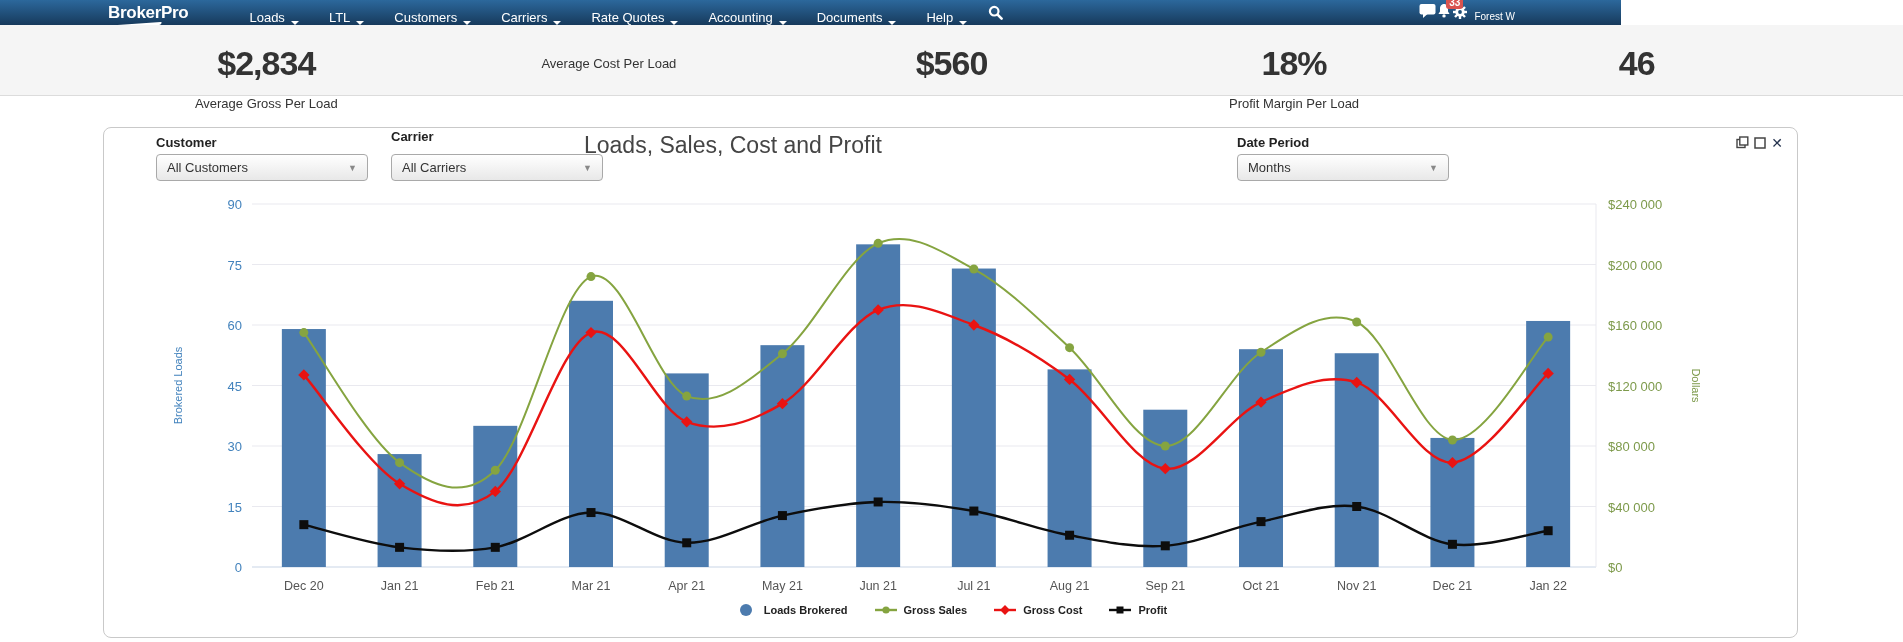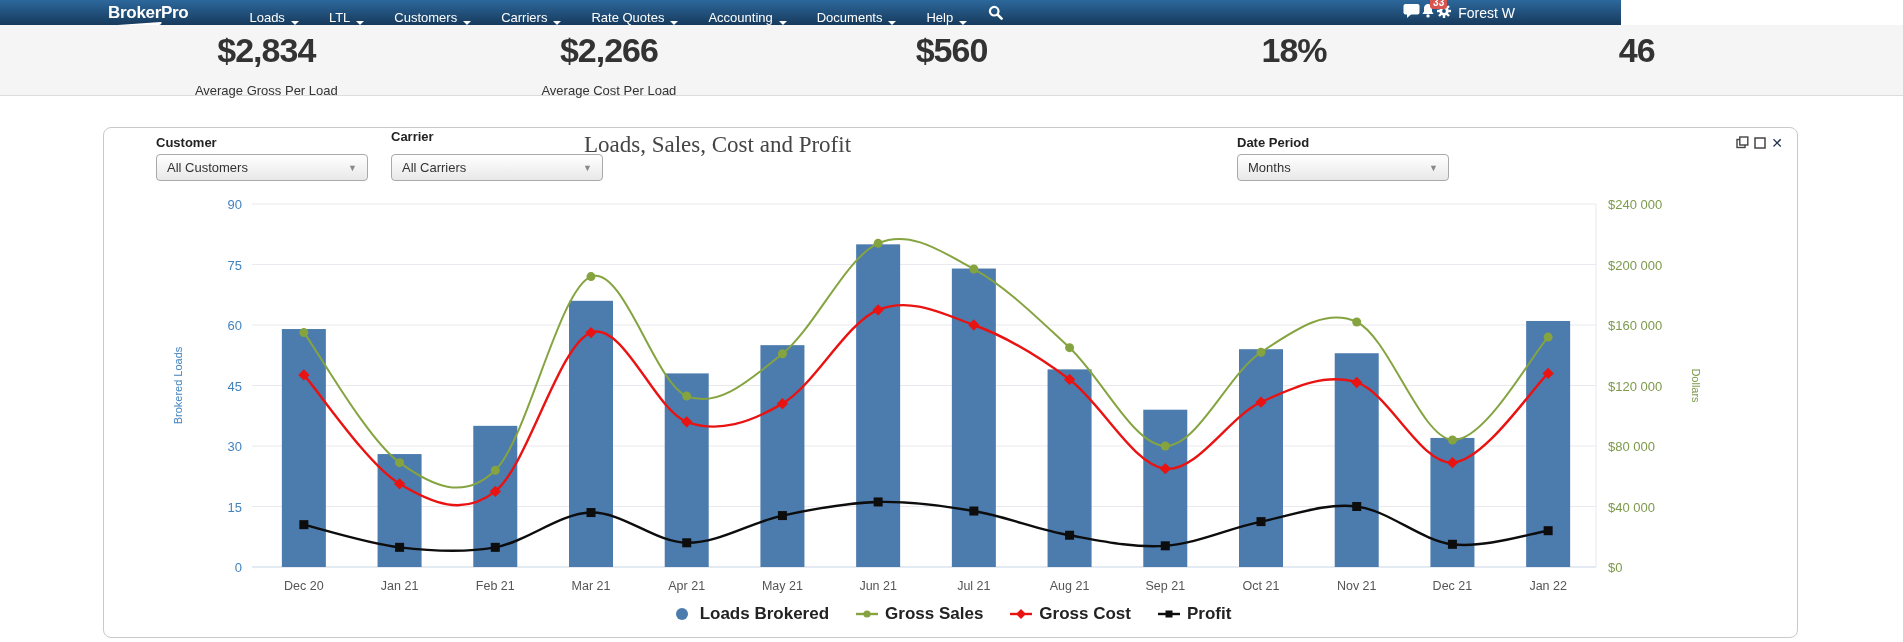--- a/index.html
+++ b/index.html
@@ -13,42 +13,42 @@
   .menu{display:flex;margin-left:46px;align-items:center;height:100%;}
   .menu .mi{display:flex;align-items:flex-end;gap:6px;padding:10px 15px;height:100%;
     font-size:13px;color:#fff;cursor:pointer;}
   .caret{width:0;height:0;border-left:4px solid transparent;border-right:4px solid transparent;
     border-top:4px solid #fff;display:inline-block;}
   .nav-search{margin-left:6px;cursor:pointer;display:flex;align-items:center;}
   .nav-right{margin-left:auto;display:flex;align-items:center;padding-right:106px;}
   .bell-wrap{position:relative;}
   .badge{position:absolute;top:-7px;right:-11px;background:#d9534f;color:#fff;font-size:10px;
     font-weight:700;border-radius:3px;padding:1px 3px;line-height:11px;}
-  .user{font-size:14px;display:flex;align-items:center;gap:6px;cursor:pointer;}
+  .user{font-size:10px;display:flex;align-items:flex-end;gap:6px;cursor:pointer;}
   
   .stats{position:absolute;top:25px;left:0;width:1713px;height:70px;background:#f5f5f5;
     border-bottom:1px solid #dcdcdc;display:flex;padding:0 95px;}
-  .stat{flex:1;text-align:center;padding-top:5px;}
+  .stat{flex:1;text-align:center;padding-top:18px;}
   .stat .v{font-size:34px;font-weight:700;color:#333;letter-spacing:-1px;line-height:40px;}
   .stat .l{font-size:13px;color:#333;margin-top:13px;}
   
   .card{position:absolute;left:103px;top:127px;width:1693px;height:509px;background:#fff;
     border:1px solid #c9c9c9;border-radius:8px;}
   .flabel{position:absolute;font-size:13px;font-weight:700;color:#222;}
   .sel{position:absolute;height:25px;background:linear-gradient(#ffffff,#e8e8e8);
     border:1px solid #a9a9a9;border-radius:4px;display:flex;align-items:center;
     padding:0 10px;font-size:13px;color:#333;cursor:pointer;width:190px;}
   .sel .c2{margin-left:auto;color:#888;font-size:9px;}
-  .ctitle{position:absolute;left:480px;top:4px;font-size:23px;color:#454545;font-family:Liberation Serif, serif;}
+  .ctitle{position:absolute;left:480px;top:4px;font-size:23px;color:#454545;}
   .wc{position:absolute;top:8px;right:14px;display:flex;align-items:center;gap:5px;}
   .wc .ic{cursor:pointer;display:flex;align-items:center;}
   .closex{font-size:14px;font-weight:700;color:#24324d;line-height:12px;cursor:pointer;}
   .legend{position:absolute;left:0;top:476px;width:100%;display:flex;justify-content:center;
     gap:26px;align-items:center;}
-  .litem{display:flex;align-items:center;gap:6px;font-size:17px;font-weight:700;color:#222;cursor:pointer;}
+  .litem{display:flex;align-items:center;gap:6px;font-size:11px;font-weight:700;color:#222;cursor:pointer;}
   svg text{font-family:"Liberation Sans","DejaVu Sans",sans-serif;}
 </style>
 </head>
 <body>
 
 <div class="nav">
   <div class="logo">
     <span>BrokerPro</span>
     <span class="swoosh"></span>
   </div>
@@ -123,28 +123,28 @@
     </span>
   </div>
 </div>
 
 <div class="stats" id="stats-bar">
     <div class="stat">
       <div class="v">$2,834</div>
       <div class="l">Average Gross Per Load</div>
     </div>
     <div class="stat">
-      <div class="v">$2,266</div>
       <div class="l">Average Cost Per Load</div>
     </div>
     <div class="stat">
       <div class="v">$560</div>
     </div>
     <div class="stat">
       <div class="v">18%</div>
+      <div class="l">Profit Margin Per Load</div>
     </div>
     <div class="stat">
       <div class="v">46</div>
     </div>
   </div>
 
 <div class="card">
   <div class="flabel" style="left:52px;top:7px">Customer</div>
   <div class="sel" style="left:52px;top:26px">
     <span>All Customers</span>

